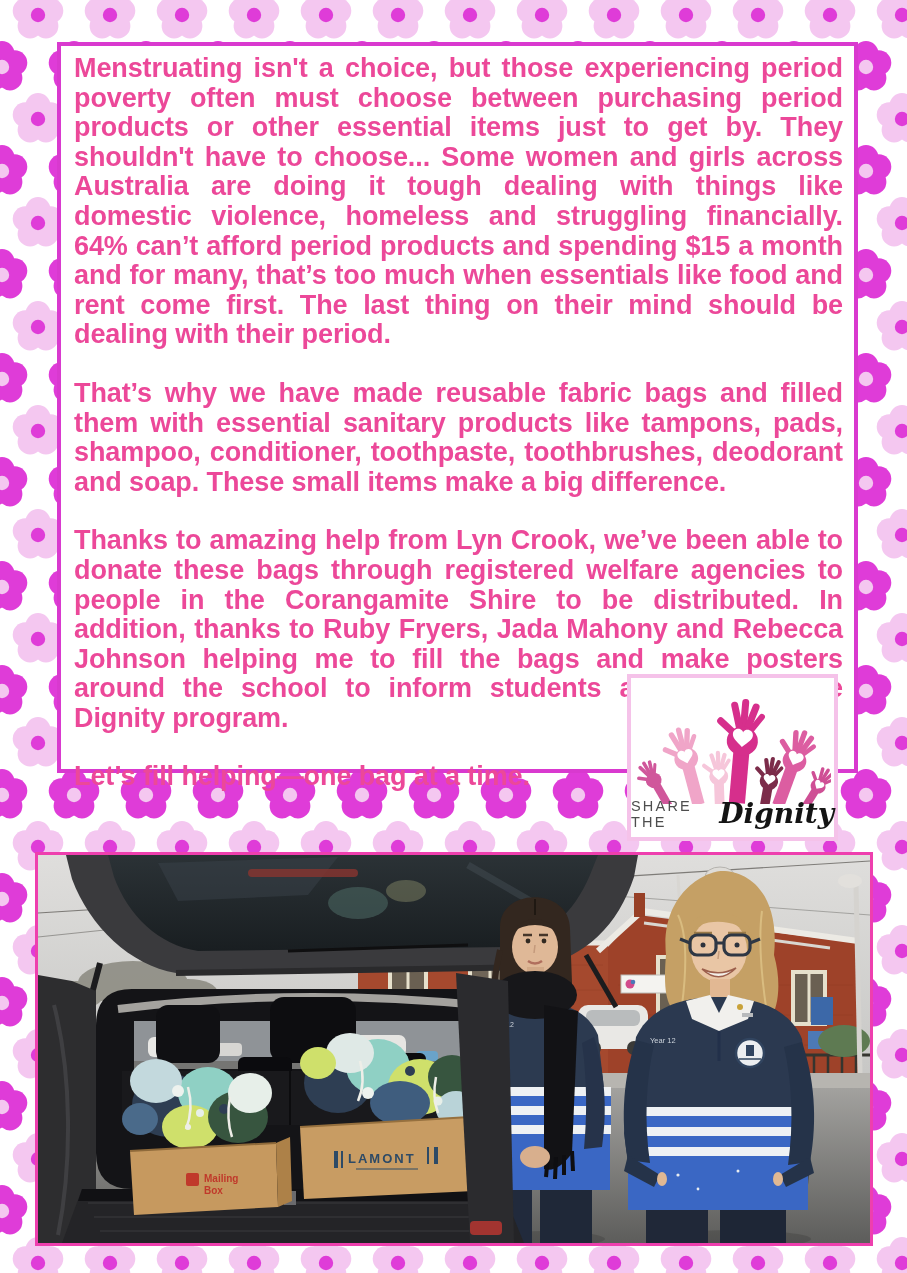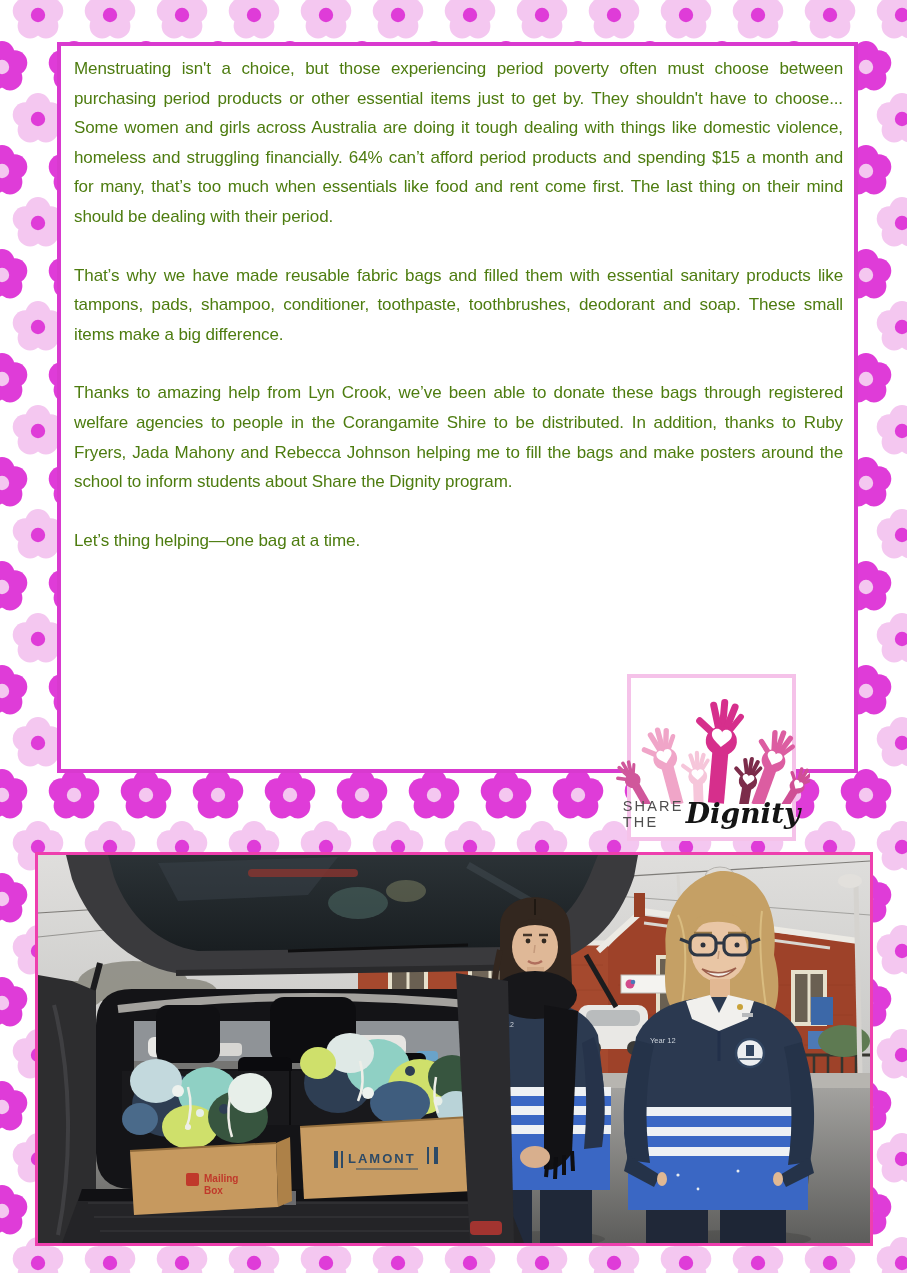--- a/index.html
+++ b/index.html
@@ -2,23 +2,23 @@
 <html><head>
 <meta charset="utf-8">
 <style>
   html,body{margin:0;padding:0;}
   body{width:907px;height:1273px;position:relative;overflow:hidden;background:#ffffff;
        font-family:"Liberation Sans","DejaVu Sans",sans-serif;}
   .bg{position:absolute;left:0;top:0;z-index:0;}
   .text-card{position:absolute;left:57px;top:42px;width:801px;height:731px;box-sizing:border-box;
              background:#ffffff;border:4px solid #d939cf;z-index:1;
              padding:8px 11px 0 13px;}
-  .text-card p{margin:0 0 29px 0;font-size:17px;line-height:29.6px;color:#4d7c0f;
-               text-align:justify;letter-spacing:-0.1px;}
-  .logo-card{position:absolute;left:627px;top:674px;width:169px;height:167px;box-sizing:border-box;
+  .text-card p{margin:0 0 29px 0;font-size:27px;line-height:29.6px;color:#ec4899;
+               text-align:justify;letter-spacing:-0.1px;font-weight:bold;}
+  .logo-card{position:absolute;left:627px;top:674px;width:211px;height:167px;box-sizing:border-box;
              background:#ffffff;border:4px solid #f5c2e9;z-index:3;
              display:flex;flex-direction:column;align-items:center;justify-content:flex-end;}
   .logo-hands{display:block;margin-bottom:-6px;}
   .logo-text{display:flex;align-items:center;gap:2px;padding-bottom:7px;}
   .logo-sharethe{font-size:14.5px;letter-spacing:2.2px;color:#4e4e4e;}
   .logo-dignity{font-family:"DejaVu Serif","Liberation Serif",serif;font-style:italic;font-weight:bold;
                 font-size:28px;color:#141414;line-height:1;}
   .photo-card{position:absolute;left:35px;top:852px;width:832px;height:388px;background:#a3a3a3;
               border:3px solid #ee3fae;z-index:2;}
   .photo-card svg{display:block;}
@@ -55,21 +55,21 @@
     </pattern>
   </defs>
   <rect width="907" height="1273" fill="#ffffff"></rect>
   <rect width="907" height="1273" fill="url(#flowerTile)"></rect>
 </svg>
 
 <div class="text-card">
   <p>Menstruating isn't a choice, but those experiencing period poverty often must choose between purchasing period products or other essential items just to get by. They shouldn't have to choose... Some women and girls across Australia are doing it tough dealing with things like domestic violence, homeless and struggling financially. 64% can’t afford period products and spending $15 a month and for many, that’s too much when essentials like food and rent come first. The last thing on their mind should be dealing with their period.</p>
   <p>That’s why we have made reusable fabric bags and filled them with essential sanitary products like tampons, pads, shampoo, conditioner, toothpaste, toothbrushes, deodorant and soap. These small items make a big difference.</p>
   <p>Thanks to amazing help from Lyn Crook, we’ve been able to donate these bags through registered welfare agencies to people in the Corangamite Shire to be distributed. In addition, thanks to Ruby Fryers, Jada Mahony and Rebecca Johnson helping me to fill the bags and make posters around the school to inform students about Share the Dignity program.</p>
-  <p>Let’s thing helping—one bag at a time.</p>
+  <p>Let’s fill helping—one bag at a time.</p>
 </div>
 
 <div class="logo-card">
   <svg class="logo-hands" width="197" height="122" viewBox="0 0 200 124" aria-hidden="true">
     <defs>
       <g id="hand">
         <rect x="-8" y="4" width="16" height="58"></rect>
         <rect x="-3.5" y="-42" width="7" height="36" rx="3.5"></rect>
         <g transform="rotate(-17)">
             <rect x="-3.5" y="-40" width="7" height="32" rx="3.5"></rect>

